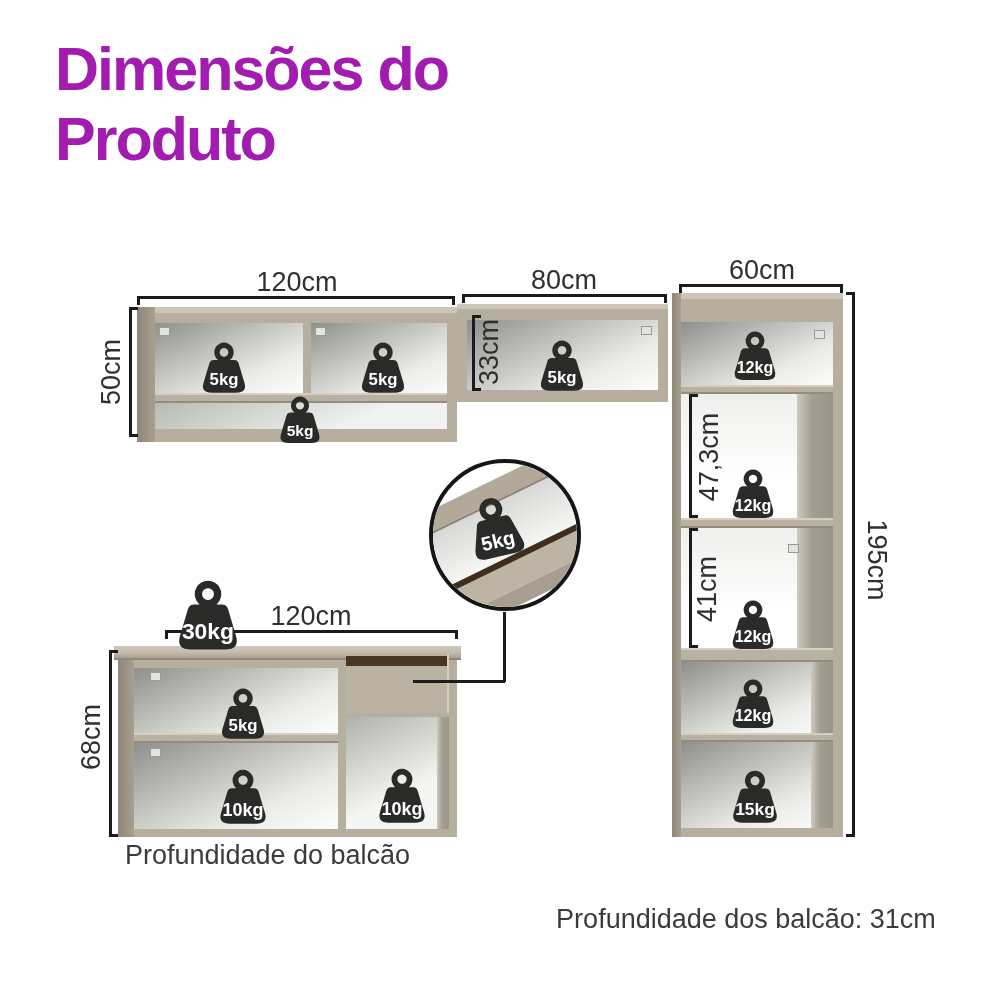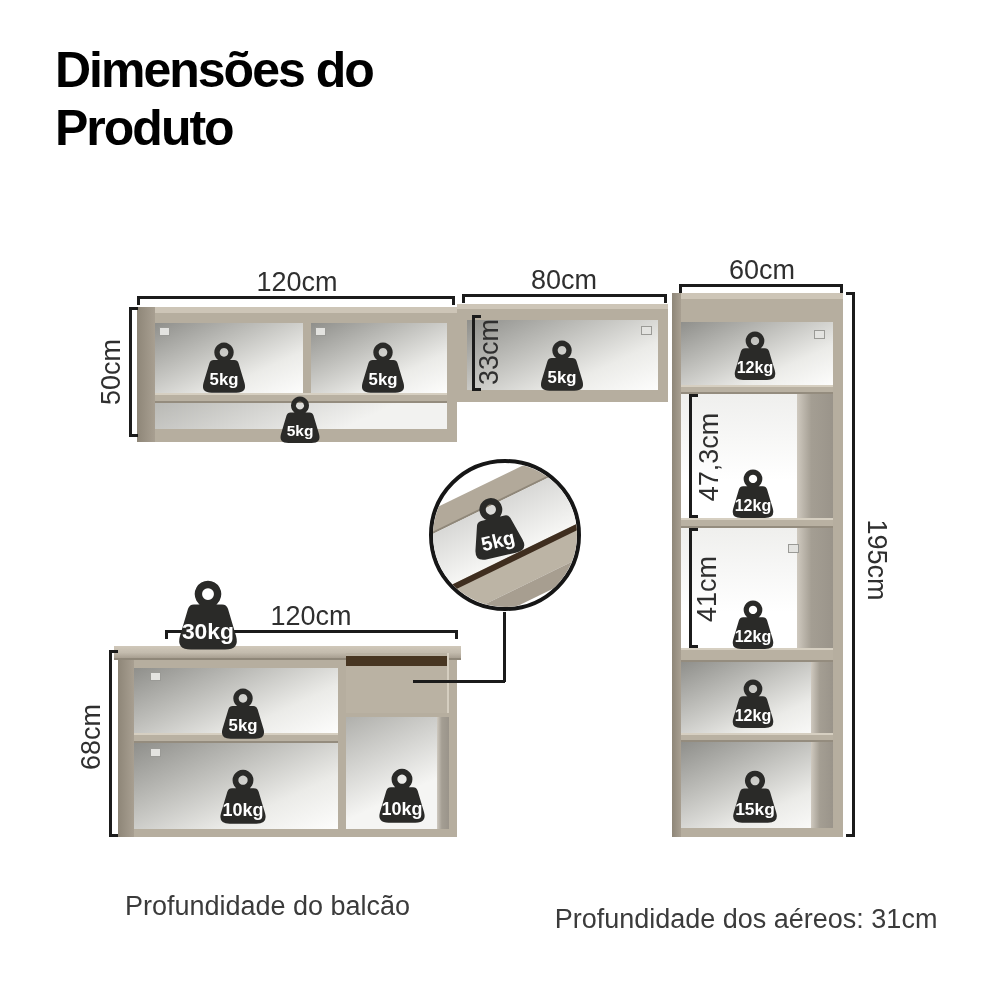--- a/index.html
+++ b/index.html
@@ -1,19 +1,19 @@
 <!DOCTYPE html>
 <html><head>
 <meta charset="utf-8">
 <style>
   html,body{margin:0;padding:0;background:#fff;}
   .stage{position:relative;width:1000px;height:1000px;background:#ffffff;overflow:hidden;
          font-family:"Liberation Sans","DejaVu Sans",sans-serif;}
   
-  .title{position:absolute;left:55px;top:42px;font-size:50px;font-weight:700;color:#000000;
+  .title{position:absolute;left:55px;top:34px;font-size:61px;font-weight:700;color:#a21caf;
          letter-spacing:-2px;line-height:1.15;}
   
   .hline{position:absolute;height:3px;background:#1b1b1b;}
   .vline{position:absolute;width:3px;background:#1b1b1b;}
   .tick-d{position:absolute;width:3px;height:9px;background:#1b1b1b;}
   .tick-r{position:absolute;width:9px;height:3px;background:#1b1b1b;}
   .dim-label{position:absolute;display:flex;align-items:center;justify-content:center;
              font-size:27px;color:#2f2f2f;white-space:nowrap;}
   .rot-ccw{transform:rotate(-90deg);}
   .rot-cw{transform:rotate(90deg);}
@@ -224,18 +224,18 @@
       <div class="d3d-int"></div>
       <div class="d3d-front"></div>
       <div class="d3d-below"></div>
     </div>
     <svg class="weight" style="left:30px;top:34px;width:64px;height:61px;transform:rotate(-13deg);" viewBox="0 0 100 96">
       <path d="M50 1 A18 18 0 1 1 49.99 1 Z M50 11 A8 8 0 1 0 50.01 11 Z M31 33 H69 Q75 33 77 39 L88 76 Q93 94 73 94 H27 Q7 94 12 76 L23 39 Q25 33 31 33 Z"></path>
       <text x="50" y="80" text-anchor="middle">5kg</text>
     </svg>
   </div>
 
-  <div class="footnote" style="left:95px;top:889px;width:345px;">
+  <div class="footnote" style="left:95px;top:838px;width:345px;">
     <div>Profundidade do balcão</div>
   </div>
-  <div class="footnote" style="left:528px;top:902px;width:436px;">Profundidade dos aéreos: 31cm</div>
+  <div class="footnote" style="left:528px;top:902px;width:436px;">Profundidade dos balcão: 31cm</div>
 
 </div>
 
 </body></html>

